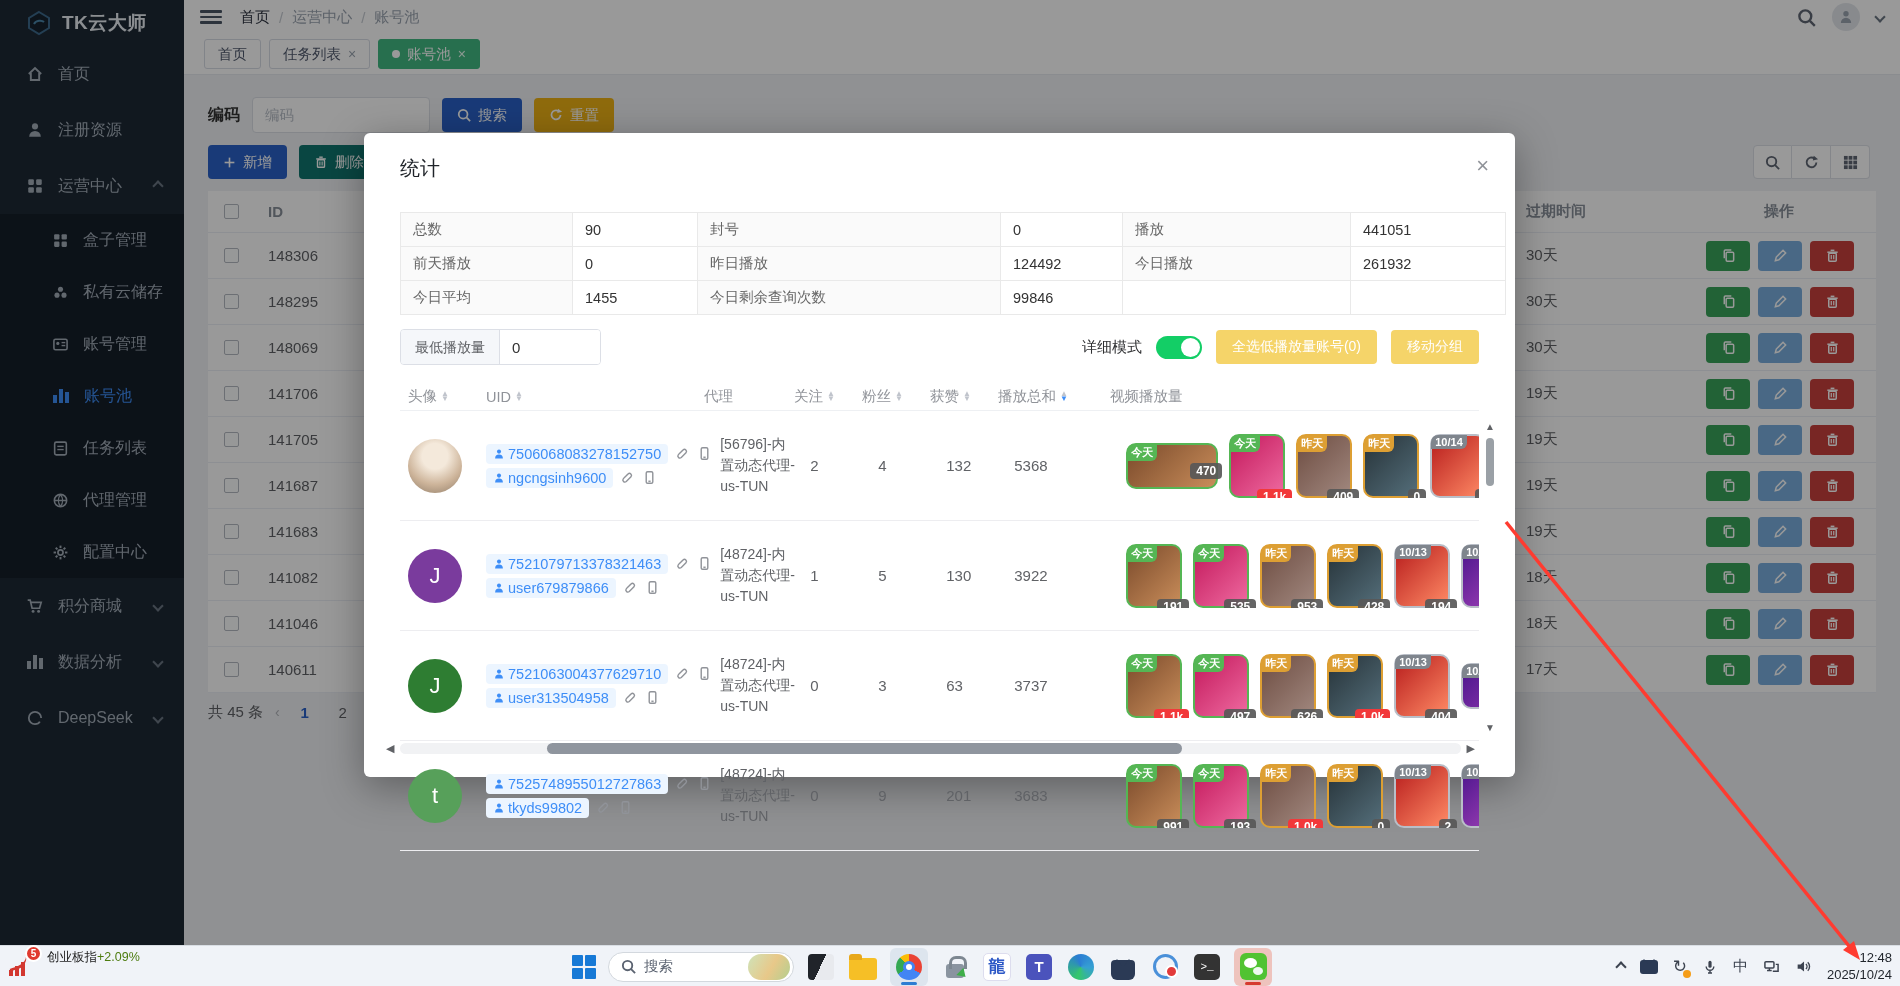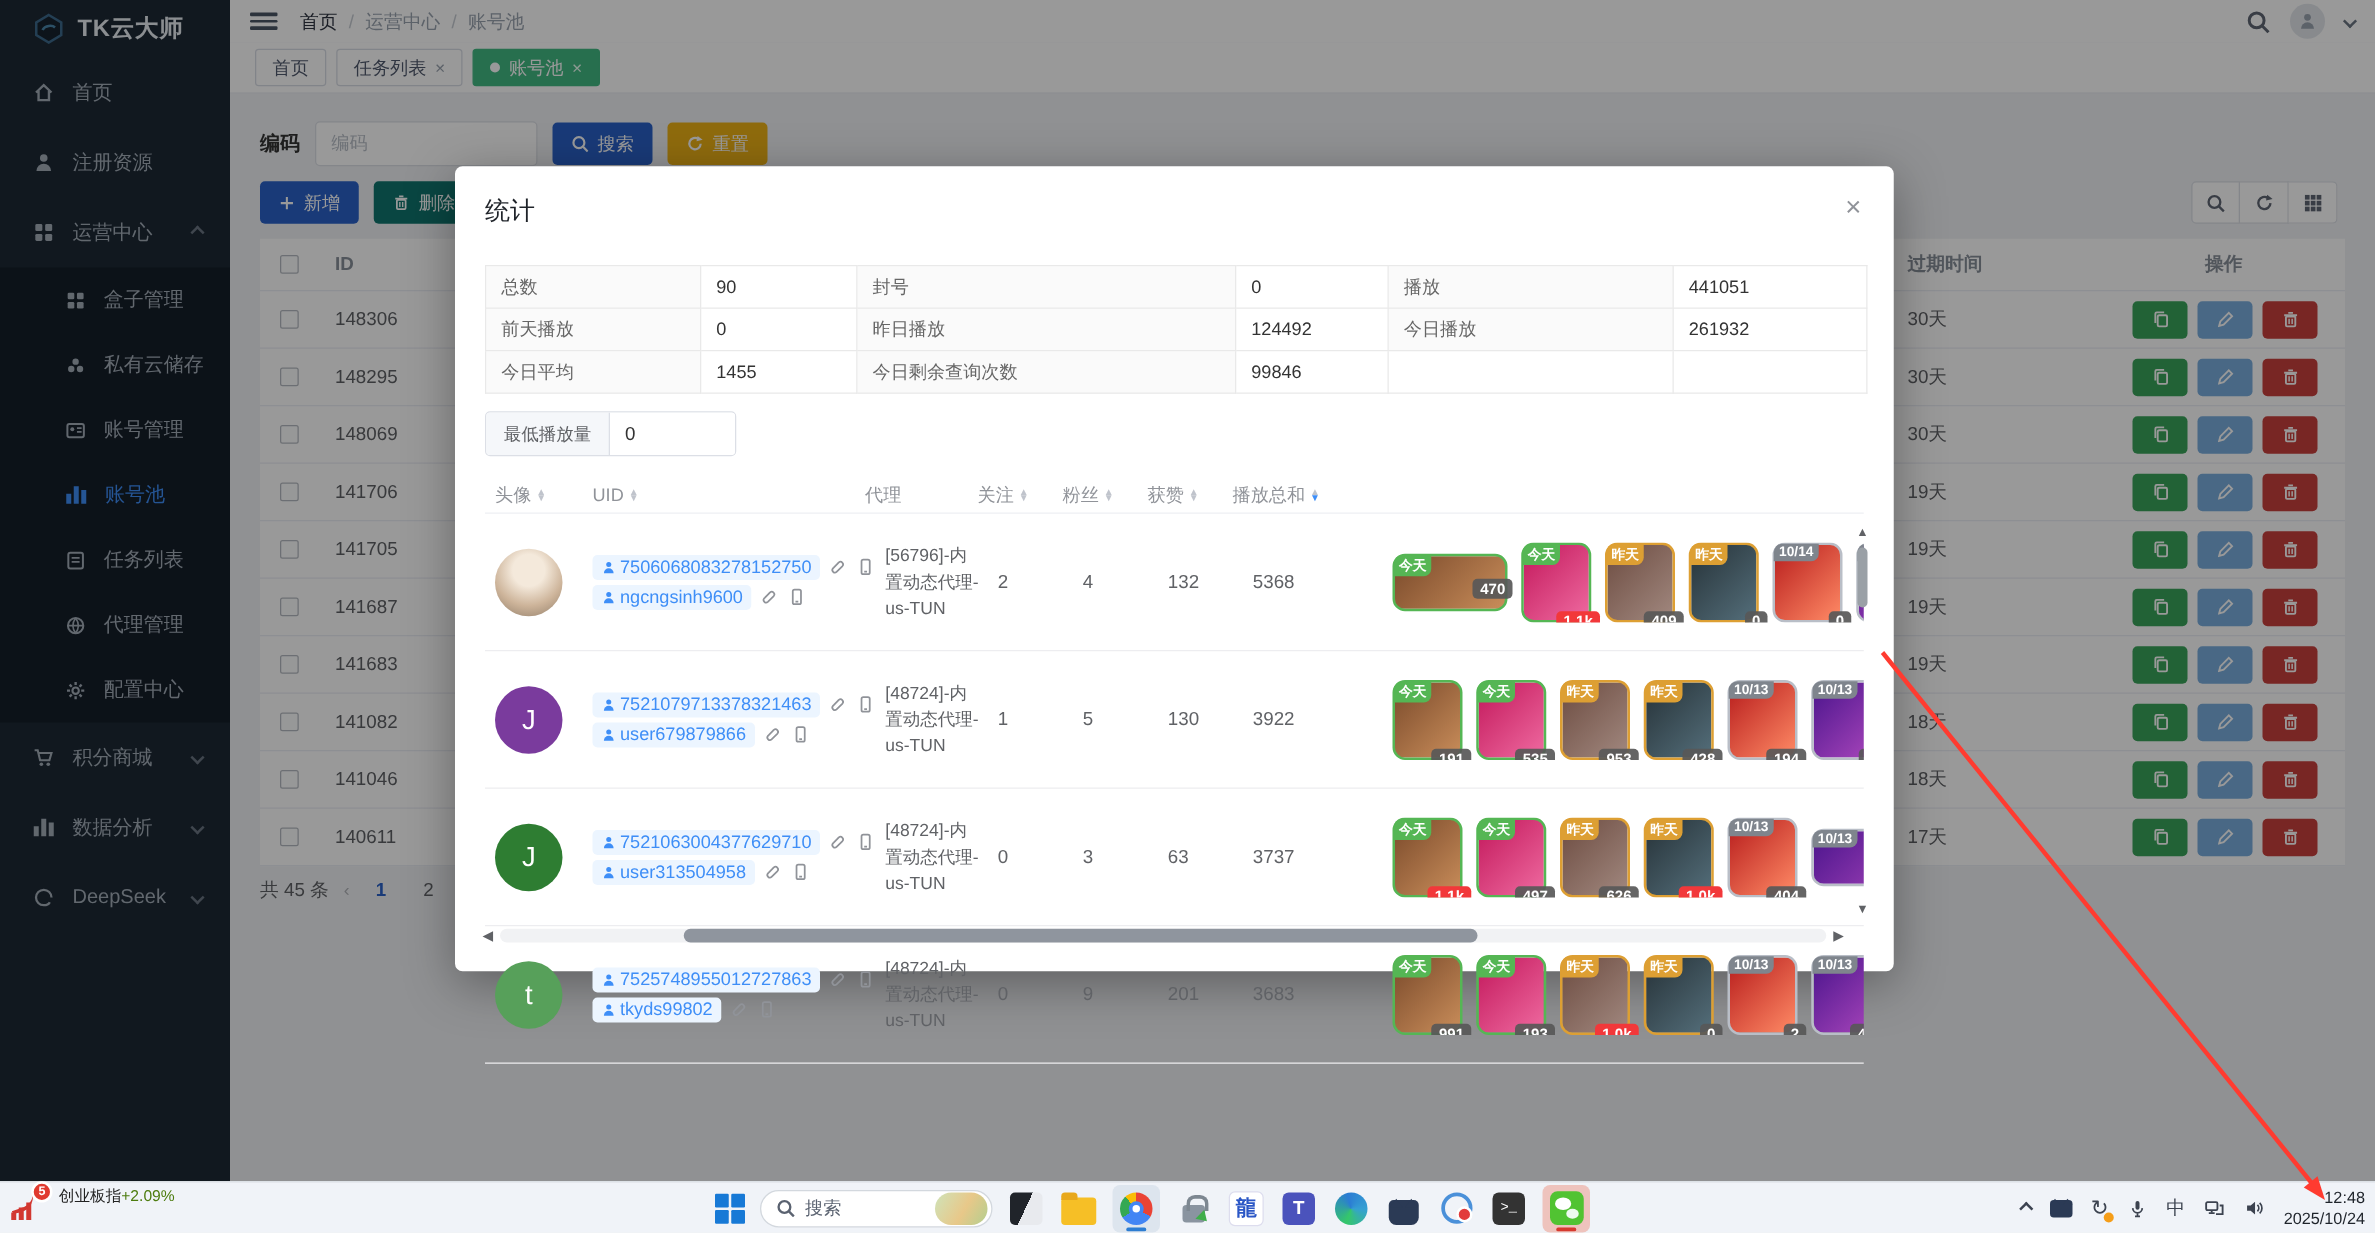--- a/index.html
+++ b/index.html
@@ -74,21 +74,21 @@
   .op { width:44px; height:30px; border:none; border-radius:4px; color:#fff; display:flex; align-items:center; justify-content:center; cursor:pointer; }
   .op-copy { background:#3aa45a; } .op-edit { background:#7aaede; } .op-del { background:#c9403d; }
 
   .pagination { position:absolute; top:624px; left:24px; display:flex; align-items:center; gap:12px; font-size:15px; color:#606266; }
   .pg-arrow { color:#b0b3b8; font-size:14px; }
   .pg { width:26px; height:26px; display:flex; align-items:center; justify-content:center; border-radius:3px; cursor:pointer; }
   .pg.active { color:#2a62c9; font-weight:bold; }
 
   
   .modal { position:absolute; left:364px; top:133px; width:1151px; height:644px; background:#fff; border-radius:6px;
-    box-shadow:0 10px 40px rgba(0,0,0,.35); z-index:120; padding:18px 24px; }
+    box-shadow:0 10px 40px rgba(0,0,0,.35); z-index:120; padding:18px 36px; }
   .m-title { font-size:20px; color:#1f2329; margin:4px 0 30px 0; }
   .m-close { position:absolute; right:26px; top:22px; font-size:22px; color:#909399; cursor:pointer; line-height:1; }
   table.stats { width:100%; border-collapse:collapse; table-layout:fixed; }
   table.stats td { border:1px solid #e9e9e9; height:34px; padding:0 12px; font-size:14.5px; color:#333; }
   table.stats td.lbl { background:#fafafa; color:#666; }
   .m-controls { margin-top:14px; display:flex; align-items:center; height:36px; }
   .min-group { display:inline-flex; border:1px solid #dcdfe6; border-radius:4px; overflow:hidden; height:36px; }
   .min-label { background:#f5f7fa; padding:0 14px; line-height:34px; font-size:14px; color:#606266; border-right:1px solid #dcdfe6; }
   .min-input { width:100px; border:none; outline:none; padding:0 12px; font-size:15px; color:#333; }
   .m-right { margin-left:auto; display:flex; align-items:center; gap:14px; }
@@ -822,20 +822,28 @@
         <td></td>
       </tr>
     </tbody>
       </table>
 
     <div class="m-controls">
       <span class="min-group">
         <span class="min-label">最低播放量</span>
         <input class="min-input" value="0" style="">
       </span>
+      <div class="m-right">
+        <span class="dm-label">详细模式</span>
+        <span class="toggle">
+            <span class="knob"></span>
+          </span>
+        <button class="btn-ylight">全选低播放量账号(0)</button>
+        <button class="btn-ylight">移动分组</button>
+      </div>
     </div>
 
     <div class="acc-grid acc-head">
       <div class="w-av">
           <span>头像</span>
           <span class="sort">
             <i>▲</i>
             <i>▼</i>
           </span>
         </div>
@@ -870,20 +878,23 @@
             <i>▼</i>
           </span>
         </div>
       <div class="w-total">
           <span>播放总和</span>
           <span class="sort">
             <i>▲</i>
             <i class="on">▼</i>
           </span>
         </div>
+      <div class="w-videos">
+          <span>视频播放量</span>
+        </div>
     </div>
 
     <div id="acc-rows">
         <div class="acc-grid acc-row">
     <div class="w-av">
             <span class="avatar avatar-photo"></span>
           </div>
     <div class="w-uid">
       <div class="uid-line">
         <span class="uid-badge">

